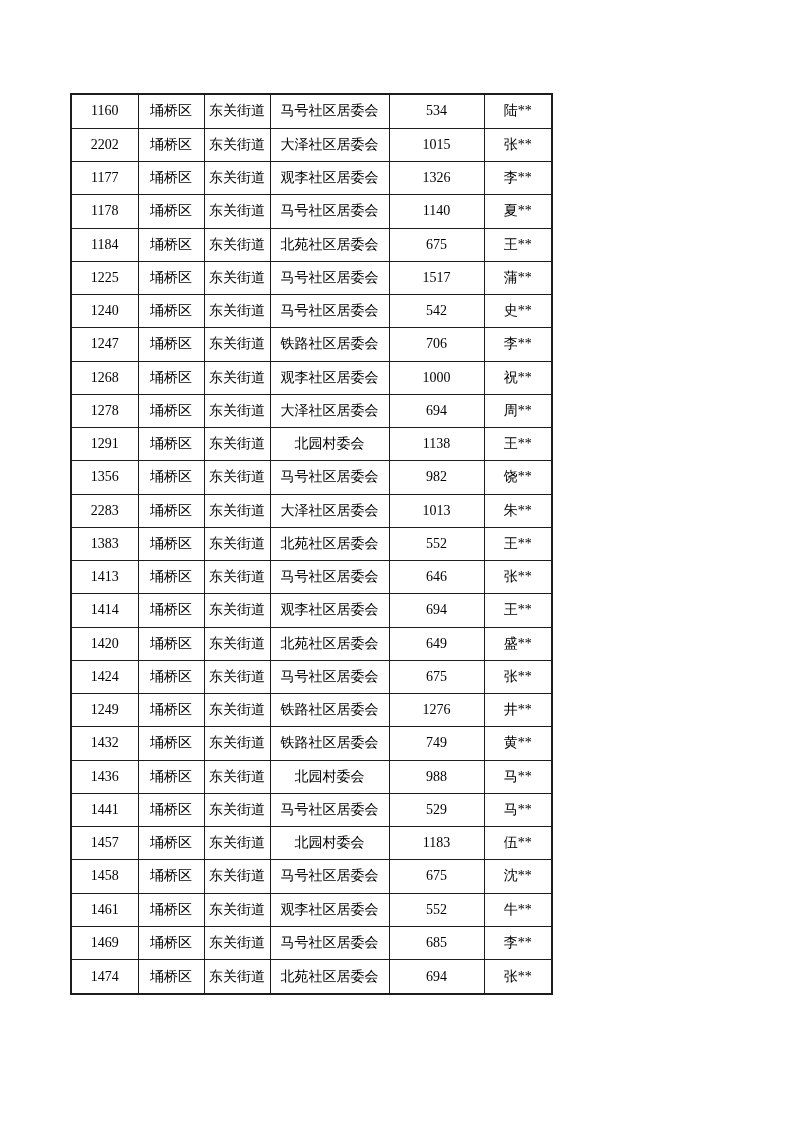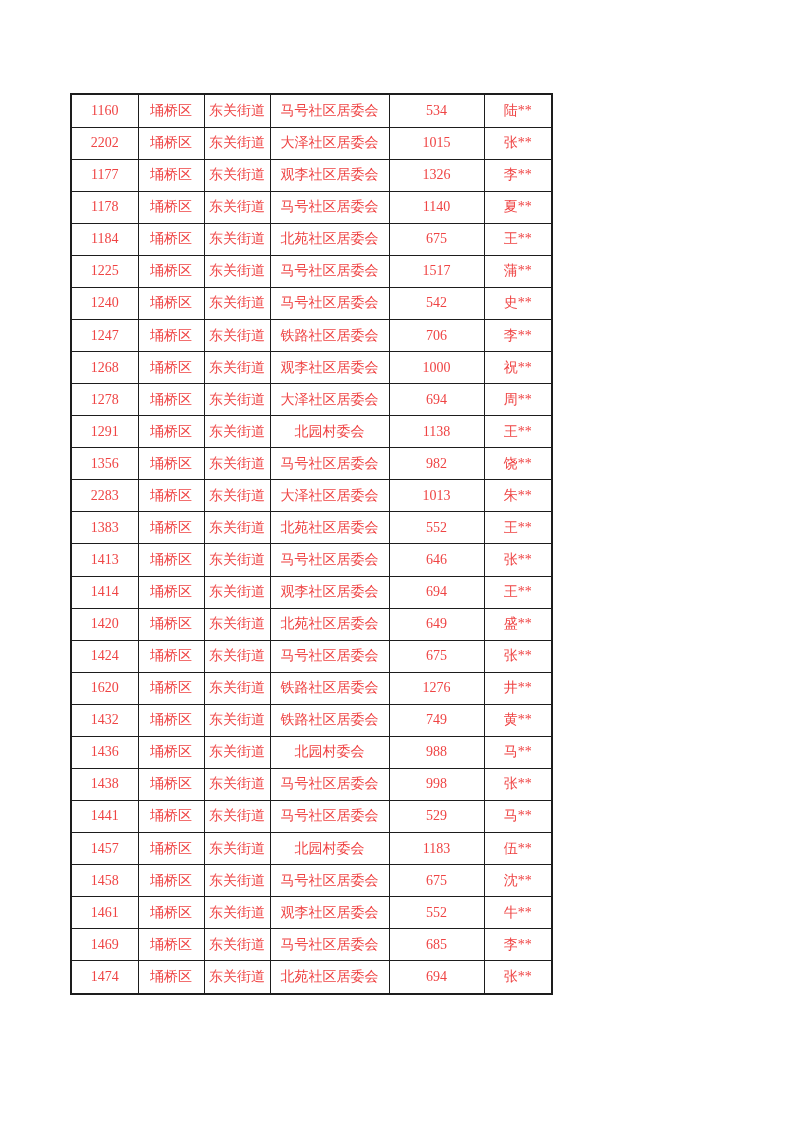--- a/index.html
+++ b/index.html
@@ -13,21 +13,21 @@
   }
   .doc-table {
     position: absolute;
     left: 70px;
     top: 93px;
     width: 481px;
     height: 902px;
     border-collapse: collapse;
     table-layout: fixed;
     font-size: 14px;
-    color: #ef4444;
+    color: #000000;
     border: 2px solid #1d1d1d;
   }
   .doc-table td {
     border: 1px solid #1d1d1d;
     text-align: center;
     vertical-align: middle;
     padding: 0;
     overflow: hidden;
     white-space: nowrap;
     line-height: 1;
@@ -184,21 +184,21 @@
       </tr>
       <tr>
         <td>1424</td>
         <td>埇桥区</td>
         <td>东关街道</td>
         <td>马号社区居委会</td>
         <td>675</td>
         <td>张**</td>
       </tr>
       <tr>
-        <td>1620</td>
+        <td>1249</td>
         <td>埇桥区</td>
         <td>东关街道</td>
         <td>铁路社区居委会</td>
         <td>1276</td>
         <td>井**</td>
       </tr>
       <tr>
         <td>1432</td>
         <td>埇桥区</td>
         <td>东关街道</td>
@@ -206,28 +206,20 @@
         <td>749</td>
         <td>黄**</td>
       </tr>
       <tr>
         <td>1436</td>
         <td>埇桥区</td>
         <td>东关街道</td>
         <td>北园村委会</td>
         <td>988</td>
         <td>马**</td>
-      </tr>
-      <tr>
-        <td>1438</td>
-        <td>埇桥区</td>
-        <td>东关街道</td>
-        <td>马号社区居委会</td>
-        <td>998</td>
-        <td>张**</td>
       </tr>
       <tr>
         <td>1441</td>
         <td>埇桥区</td>
         <td>东关街道</td>
         <td>马号社区居委会</td>
         <td>529</td>
         <td>马**</td>
       </tr>
       <tr>

